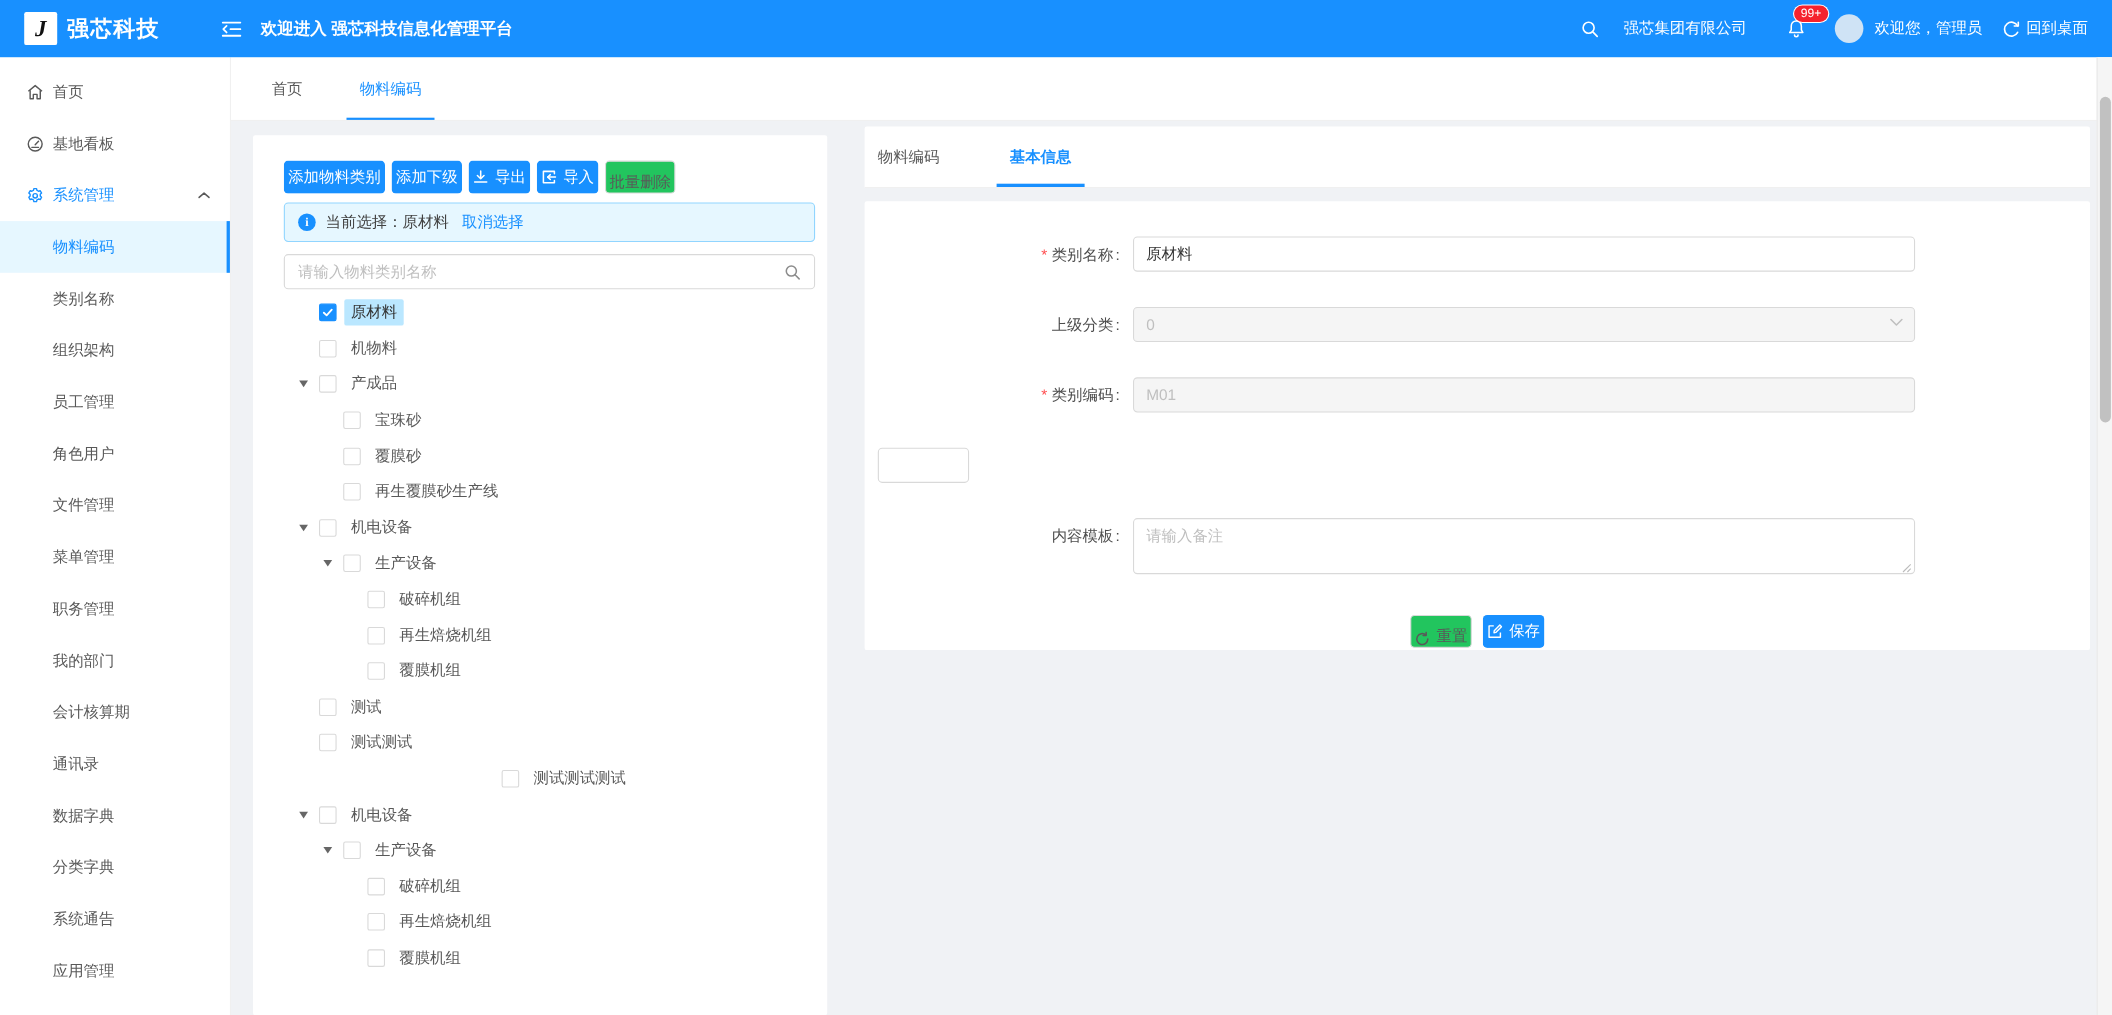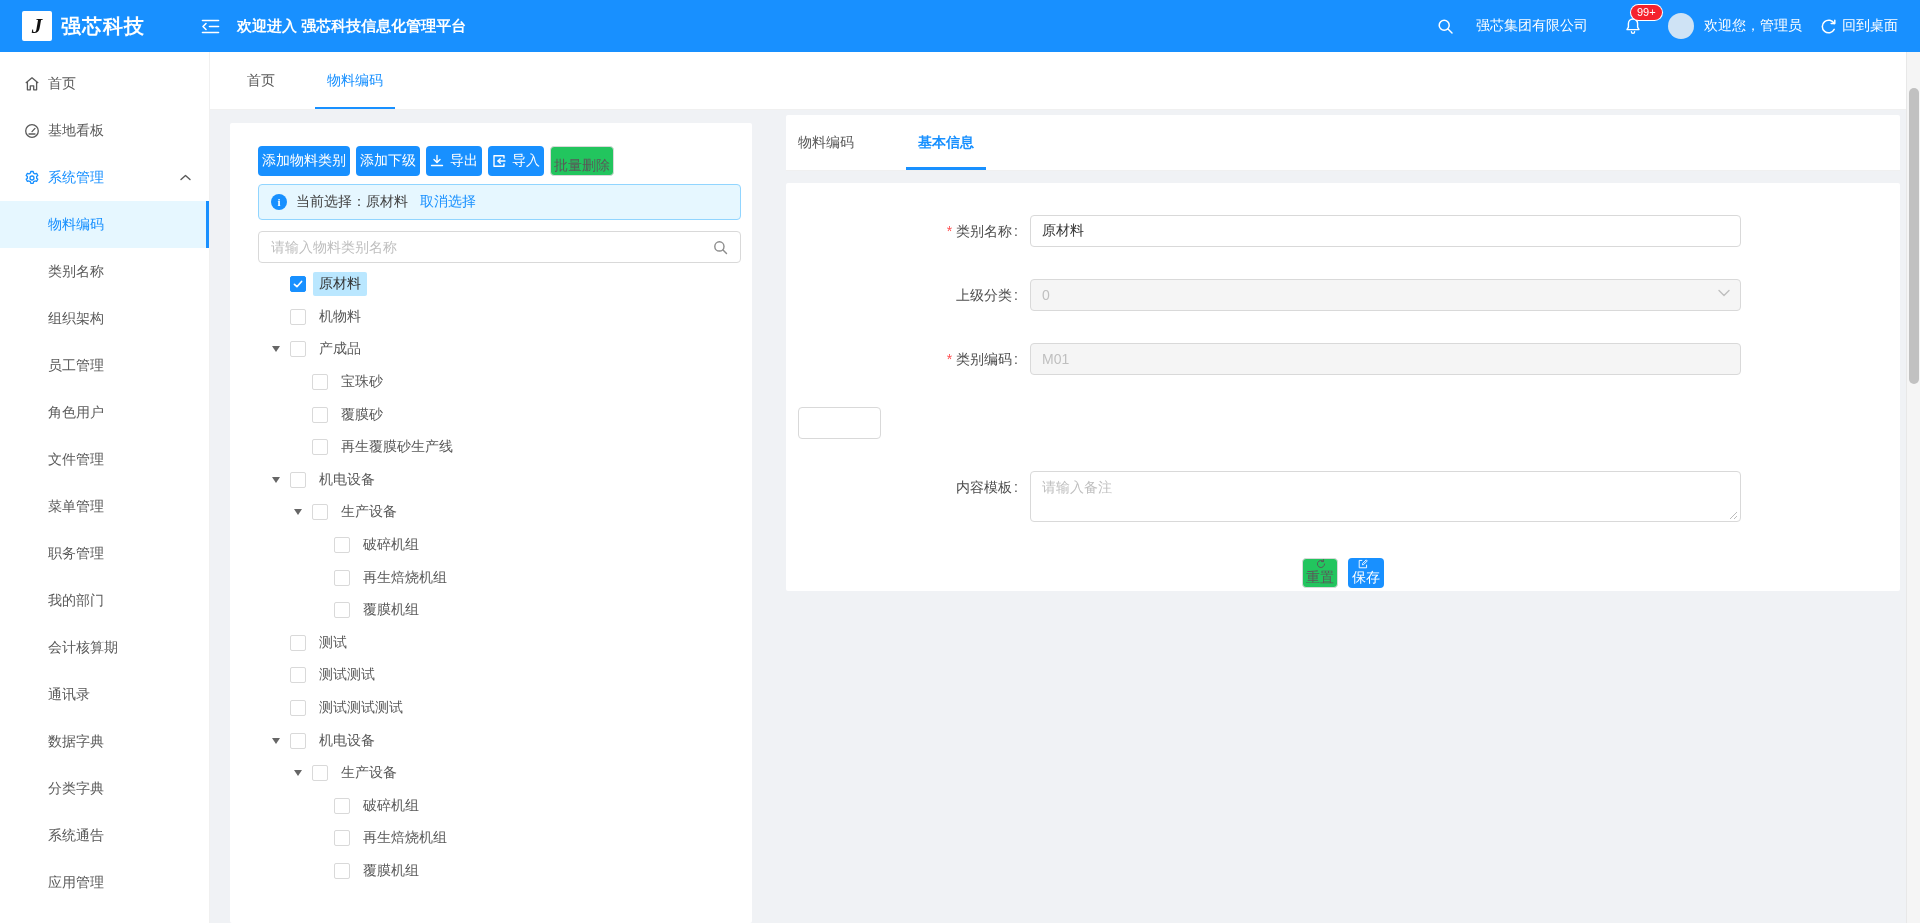--- a/index.html
+++ b/index.html
@@ -74,21 +74,21 @@
   .inp { width:711px; height:32px; border:1px solid #d9d9d9; border-radius:4px; padding:0 11px; font-size:14px; color:#333; outline:none; background:#fff; font-family:inherit; }
   .inp.disabled { background:#f5f5f5; color:#bfbfbf; }
   .sel-wrap { position:relative; width:711px; }
   .sel-wrap .chev-dn { position:absolute; right:11px; top:10px; }
   .inp.small { width:83px; }
   .ta-wrap { position:relative; width:711px; }
   .ta { width:711px; height:51px; border:1px solid #d9d9d9; border-radius:4px; padding:7px 11px; font-size:14px; color:#333; outline:none; resize:none; font-family:inherit; }
   .ta::placeholder { color:#bfbfbf; }
   .ta-grip { position:absolute; right:3px; bottom:6px; pointer-events:none; }
   .form-btns { display:flex; justify-content:center; gap:10px; margin-top:30px; }
-  .btn.h30 { height:30px;flex-direction:column; }
+  .btn.h30 { height:30px; }
 
   
   .sb-track { position:absolute; right:0; top:52px; bottom:0; width:14px; background:#f5f5f5; border-left:1px solid #e8e8e8; z-index:20; }
   .sb-thumb { position:absolute; left:2px; top:36px; width:10px; height:296px; background:#c1c1c1; border-radius:5px; }
 </style>
 </head>
 <body>
 
 <div class="topbar">
   <div class="logo-box">
@@ -324,21 +324,21 @@
       <div class="tree-row" style="padding-left: 8px;">
         <span class="tree-caret"></span>
         <span class="cb"></span>
         <span class="tree-label">测试</span>
       </div>
       <div class="tree-row" style="padding-left: 8px;">
         <span class="tree-caret"></span>
         <span class="cb"></span>
         <span class="tree-label">测试测试</span>
       </div>
-      <div class="tree-row" style="padding-left: 8px;">
+      <div class="tree-row" style="padding-left: 8px; justify-content: center;">
         <span class="tree-caret"></span>
         <span class="cb"></span>
         <span class="tree-label">测试测试测试</span>
       </div>
       <div class="tree-row" style="padding-left: 8px;">
         <span class="tree-caret has"></span>
         <span class="cb"></span>
         <span class="tree-label">机电设备</span>
       </div>
       <div class="tree-row" style="padding-left: 30px;">

